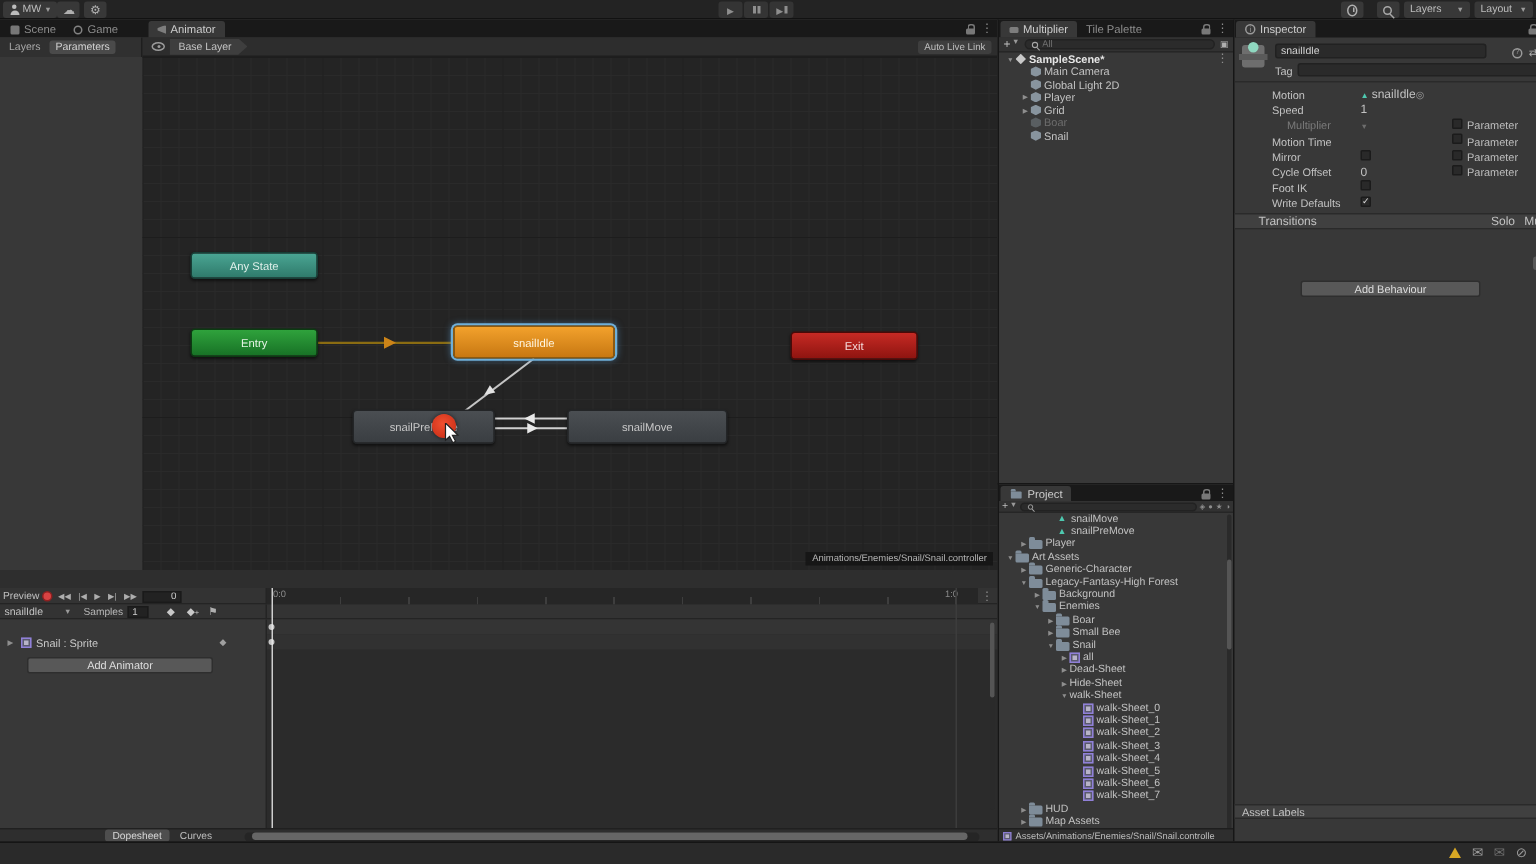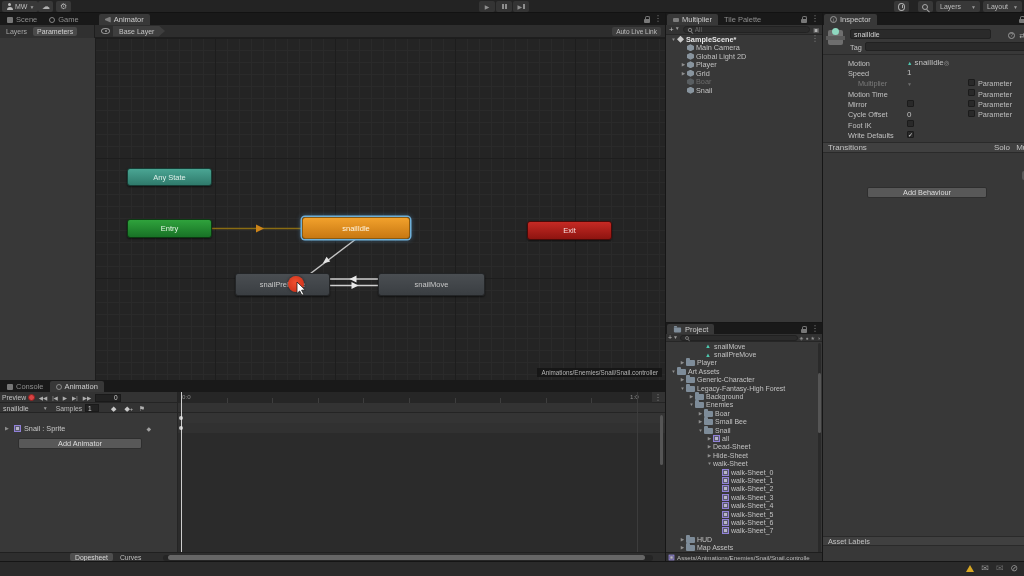--- a/index.html
+++ b/index.html
@@ -382,21 +382,21 @@
       <div class="insp-row">
         <span class="rlbl">Foot IK</span>
         <div class="chk" style="left: 84px; position: absolute; top: 1px;"></div>
       </div>
       <div class="insp-row">
         <span class="rlbl">Write Defaults</span>
         <div class="chk checked" style="left: 84px; position: absolute; top: 1px;">✓</div>
       </div>
     </div>
   <div id="transitions-hdr">
-    <span style="margin-left:5px;">Transitions</span>
+    <span style="margin-left:16px;">Transitions</span>
     <span style="position:absolute;right:30px;">Solo</span>
     <span style="position:absolute;right:6px;">Mute</span>
   </div>
   <div class="minus-btn">−</div>
   <div id="add-behaviour" class="u-button">Add Behaviour</div>
   <div id="asset-labels">Asset Labels</div>
   <span class="icon-tag"></span>
 </div>
 
 <div id="project" class="panel">
@@ -548,30 +548,20 @@
   <div class="vscroll" style="right:1px;top:20px;height:210px;">
       <div class="thumb" style="top:30px;height:60px;"></div>
     </div>
   <div id="proj-breadcrumb">
     <span class="ico-sprite" style="transform:scale(.8);"></span>
     <span>Assets/Animations/Enemies/Snail/Snail.controlle</span>
   </div>
 </div>
 
 <div id="animation" class="panel" style="background:#2E2E2E;">
-  <div class="tabstrip">
-    <div class="tab">
-        <span class="tab-ico"></span>
-        <span>Console</span>
-      </div>
-    <div class="tab active">
-        <span class="tab-ico round"></span>
-        <span>Animation</span>
-      </div>
-  </div>
   <div id="anim-controls">
     <div id="anim-controls-left">
       <span style="font-size:6.8px;color:#C0C0C0;">Preview</span>
       <span class="rec-dot"></span>
       <span class="trans-ico">◀◀</span>
       <span class="trans-ico">|◀</span>
       <span class="trans-ico">▶</span>
       <span class="trans-ico">▶|</span>
       <span class="trans-ico">▶▶</span>
       <input class="frame-box" value="0" style="">

